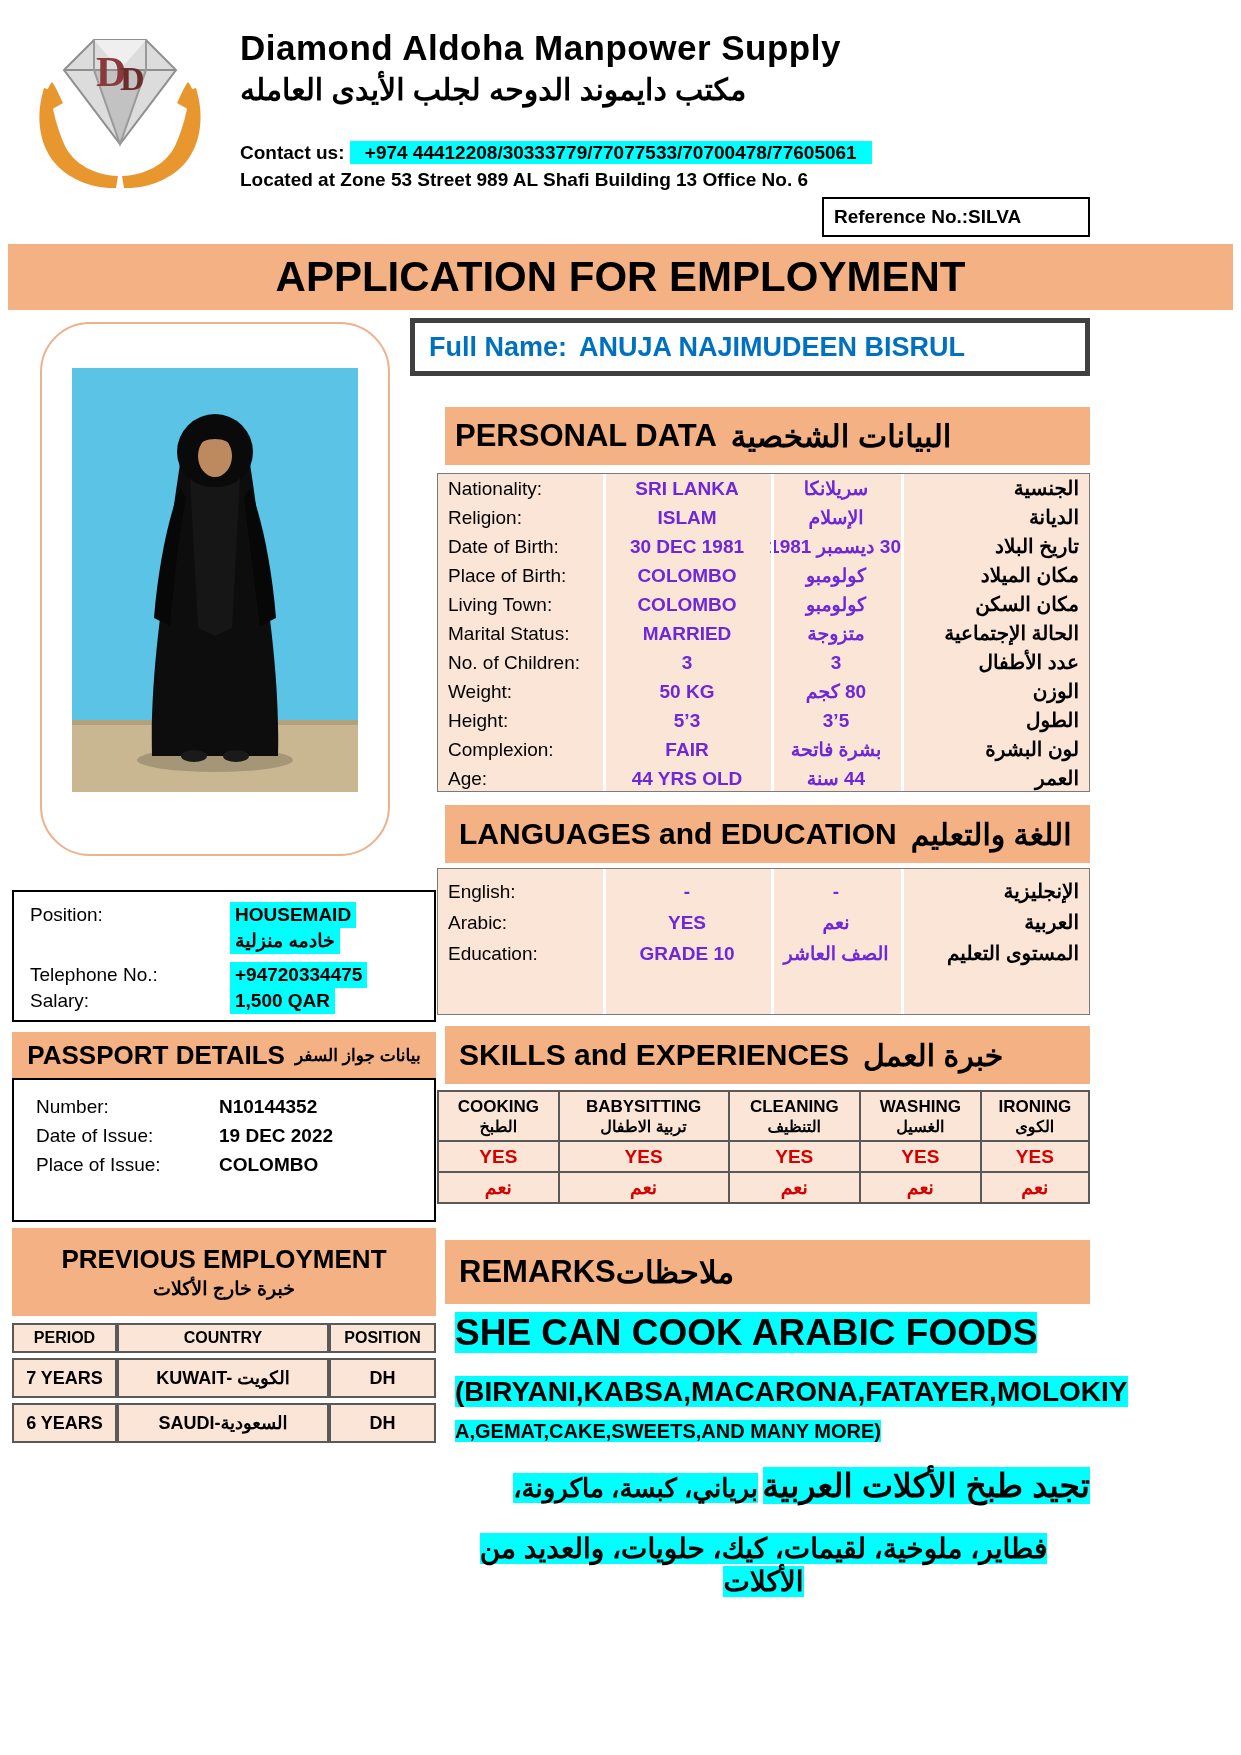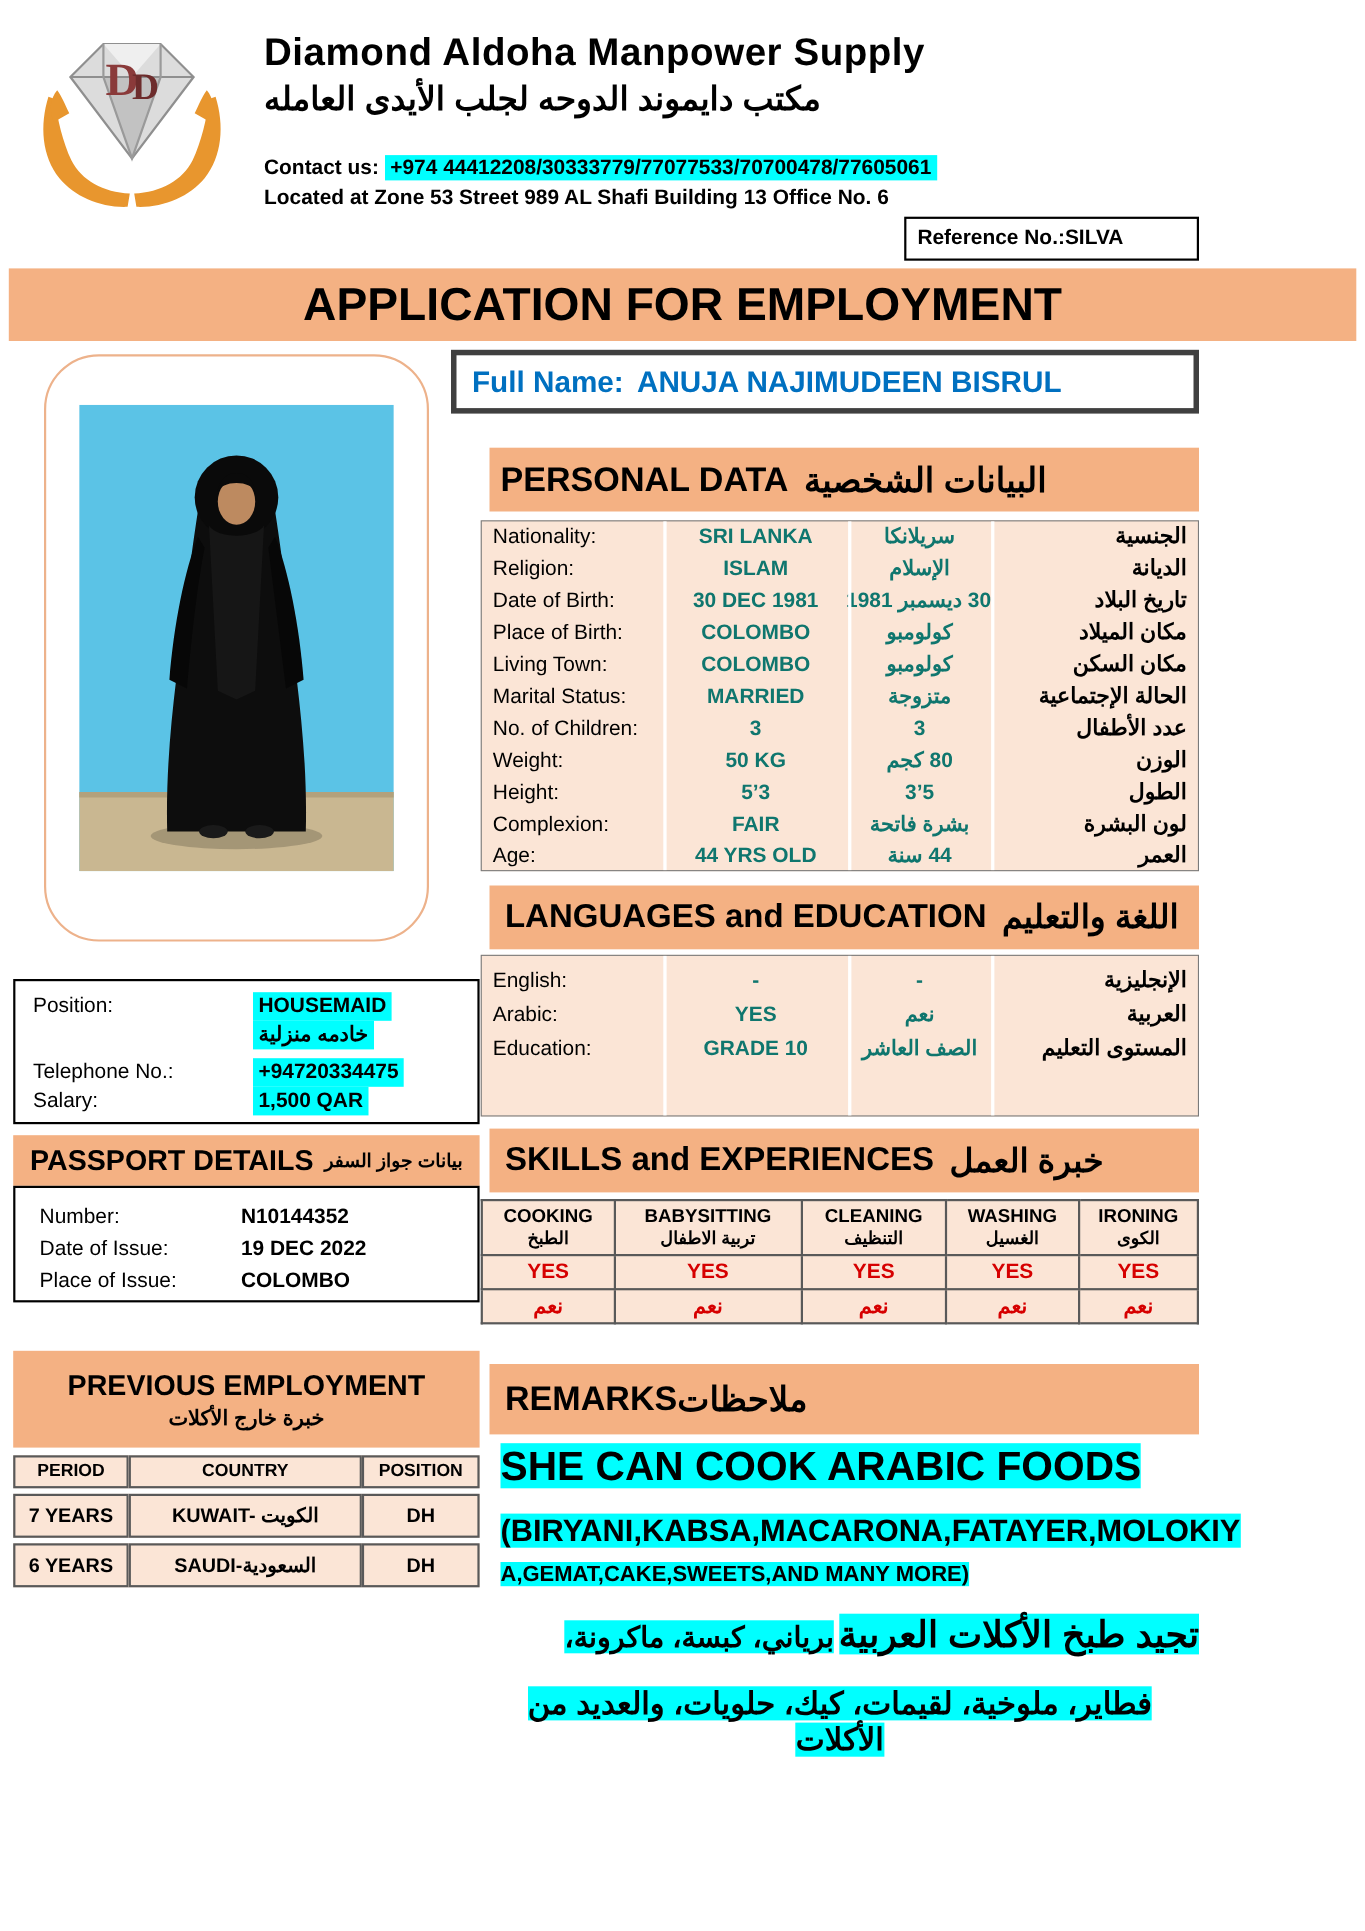--- a/index.html
+++ b/index.html
@@ -7,21 +7,21 @@
   .page { position:relative; width:1241px; height:1755px; background:#fff; overflow:hidden;
           font-family:"Liberation Sans", sans-serif; color:#000; }
   .abs { position:absolute; }
   .hl { background:#00FFFF; }
 
   
   .logo { left:30px; top:26px; width:180px; height:168px; }
   .company-en { left:240px; top:28px; font-size:35px; font-weight:bold; letter-spacing:.5px; }
   .company-ar { left:240px; top:72px; font-size:30px; font-weight:bold; }
   .contact-line { left:240px; top:142px; font-size:19px; font-weight:bold; }
-  .contact-line .hl { padding:1px 5px; }
+  .contact-line .hl { padding:1px 15px; }
   .address-line { left:240px; top:169px; font-size:19px; font-weight:bold; }
   .ref-box { left:822px; top:197px; width:268px; height:40px; border:2px solid #000;
              font-size:19px; line-height:36px; padding-left:10px; font-weight:bold; }
 
   .title-bar { left:8px; top:244px; width:1225px; height:66px; background:#F4B183;
                text-align:center; font-size:42px; font-weight:bold; line-height:66px; }
 
   .fullname-box { left:410px; top:318px; width:680px; height:58px; border:5px solid #404040;
                   display:flex; align-items:center; gap:12px; padding-left:14px;
                   font-size:27px; font-weight:bold; color:#0070C0; }
@@ -45,34 +45,34 @@
   
   .panel { background:#FBE5D6; border:1px solid #7a7a7a; }
   .pd-box   { left:437px; top:473px; width:653px; height:319px; }
   .lang-box { left:437px; top:868px; width:653px; height:147px; }
   .vline { position:absolute; top:0; height:100%; width:3px; background:#fff; z-index:2; }
   .pgrid { display:grid; grid-template-columns:165px 168px 130px 1fr; }
   .lgrid { display:grid; grid-template-columns:165px 168px 130px 1fr; padding-top:7px; }
   .c { height:29px; line-height:29px; font-size:19px; white-space:nowrap; }
   .lgrid .c { height:31px; line-height:31px; }
   .lab { padding-left:10px; }
-  .ven, .var { text-align:center; font-weight:bold; color:#0f766e; }
+  .ven, .var { text-align:center; font-weight:bold; color:#6d28d9; }
   .var { direction:rtl; }
   .larab { text-align:right; padding-right:10px; font-weight:bold; font-size:20px; direction:rtl; }
 
   
   .pos-box { left:12px; top:890px; width:424px; height:132px; border:2px solid #000;
              padding:10px 0 0 16px; font-size:19px; }
   .prow { display:flex; line-height:26px; }
   .plab { width:200px; }
   .pval { font-weight:bold; padding:0 5px; }
   .gap-top { margin-top:8px; }
 
   
-  .pas-box { left:12px; top:1078px; width:424px; height:106px; border:2px solid #000; padding-top:12px; }
+  .pas-box { left:12px; top:1078px; width:424px; height:144px; border:2px solid #000; padding-top:12px; }
   .psrow { display:flex; line-height:29px; font-size:19px; }
   .pslab { width:205px; padding-left:22px; }
   .psval { font-weight:bold; }
 
   
   .skl-table { left:437px; top:1090px; width:653px; border-collapse:collapse; }
   .skl-table th, .skl-table td { border:2px solid #595959; background:#FBE5D6; text-align:center; }
   .skl-table th { height:50px; font-size:17px; }
   .sk-ar { font-size:16px; font-weight:bold; }
   .skl-table td { height:31px; font-size:19px; font-weight:bold; color:#D60000; }

